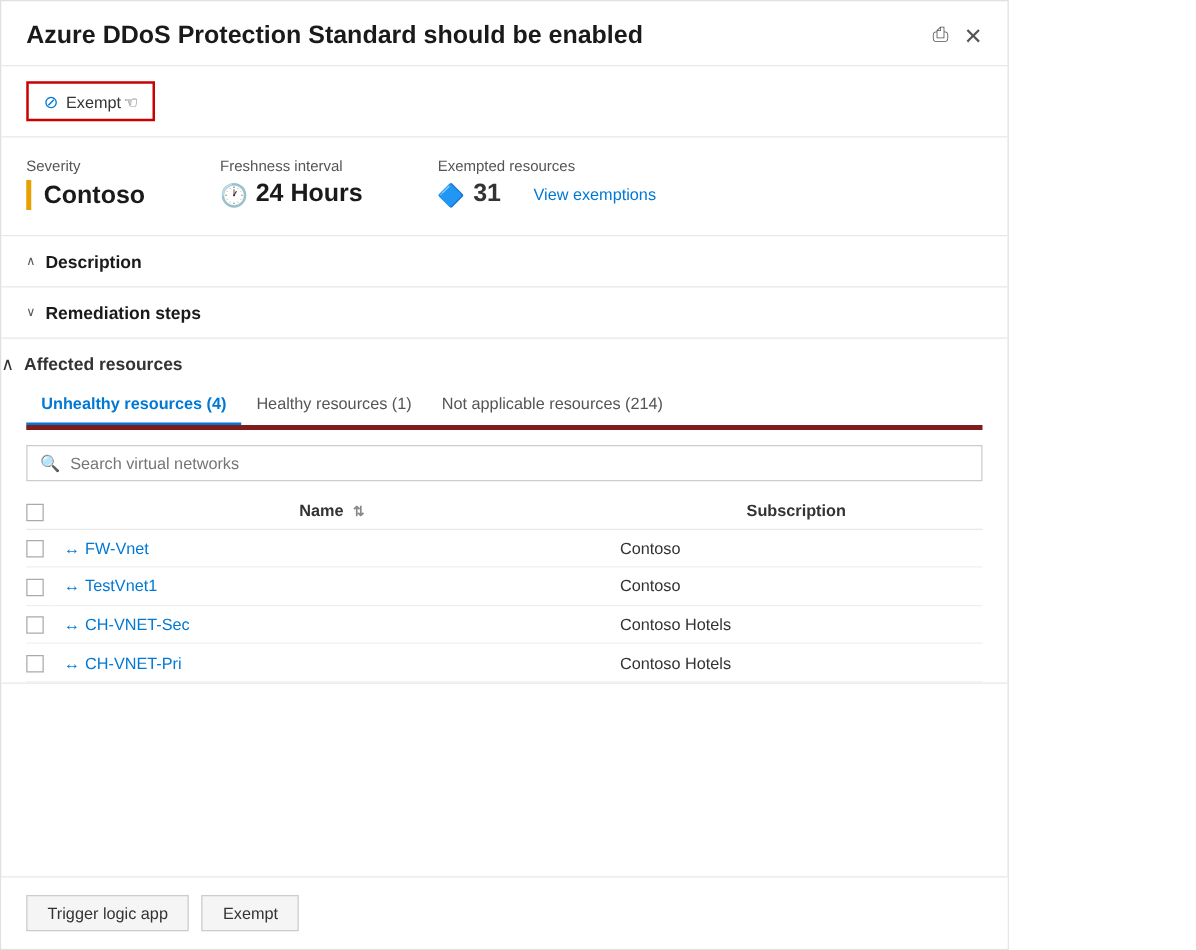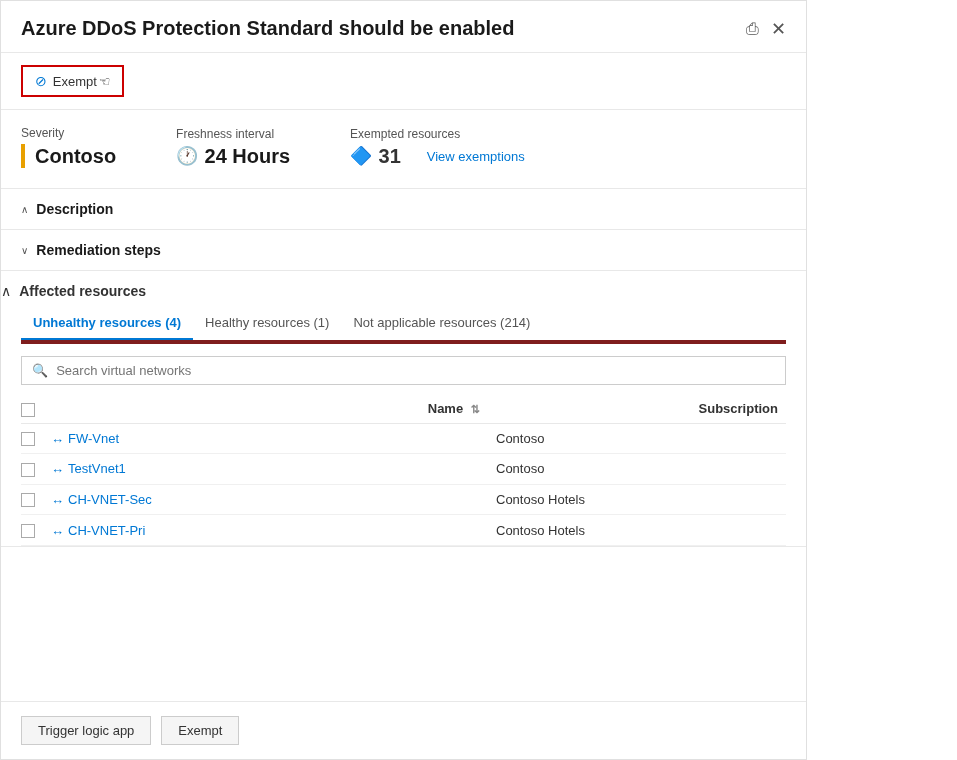--- a/index.html
+++ b/index.html
@@ -12,21 +12,21 @@
     .close-icon { cursor: pointer; color: #555; font-size: 18px; font-weight: 300; }
     .dialog-body { flex: 1; padding: 0; overflow: auto; }
     
     
     .exempt-area { padding: 12px 20px; border-bottom: 1px solid #e8e8e8; }
     .exempt-btn { display: inline-flex; align-items: center; gap: 6px; border: 2px solid #c00; padding: 6px 12px; background: #fff; cursor: pointer; font-size: 13px; color: #333; position: relative; }
     .exempt-btn .check-icon { color: #0078d4; font-size: 14px; }
     .cursor-hand { display: inline-block; margin-left: -4px; }
     
     
-    .metrics-row { display: flex; align-items: center; gap: 60px; padding: 16px 20px 20px 20px; border-bottom: 1px solid #e8e8e8; }
+    .metrics-row { display: flex; align-items: flex-start; gap: 60px; padding: 16px 20px 20px 20px; border-bottom: 1px solid #e8e8e8; }
     .metric-item { display: flex; flex-direction: column; }
     .metric-label { font-size: 12px; color: #555; margin-bottom: 4px; }
     .metric-value { font-size: 20px; font-weight: 600; color: #1a1a1a; display: flex; align-items: center; gap: 6px; }
     .severity-bar { width: 4px; height: 24px; background: #e8a000; display: inline-block; margin-right: 4px; }
     .clock-icon { color: #0078d4; font-size: 18px; }
     .exempted-icon { font-size: 18px; }
     .exempted-value { display: flex; align-items: center; gap: 6px; }
     .view-exemptions { color: #0078d4; cursor: pointer; font-size: 13px; font-weight: 400; text-decoration: none; margin-left: 20px; }
     .exempted-num { font-size: 20px; font-weight: 600; }
     
@@ -48,21 +48,21 @@
     .tab { padding: 8px 12px; font-size: 13px; cursor: pointer; color: #555; border-bottom: 2px solid transparent; }
     .tab.active { color: #0078d4; border-bottom: 2px solid #0078d4; font-weight: 600; }
     
     
     .search-box { display: flex; align-items: center; border: 1px solid #ccc; padding: 6px 10px; margin-bottom: 10px; background: #fff; }
     .search-icon { color: #888; margin-right: 8px; font-size: 13px; }
     .search-input { border: none; outline: none; font-size: 13px; color: #555; width: 100%; background: transparent; }
     
     
     .resources-table { width: 100%; border-collapse: collapse; }
-    .resources-table th { text-align: right; font-size: 13px; font-weight: 600; color: #333; padding: 6px 8px; border-bottom: 1px solid #e8e8e8; }
+    .resources-table th { text-align: center; font-size: 13px; font-weight: 600; color: #333; padding: 6px 8px; border-bottom: 1px solid #e8e8e8; }
     .resources-table td { padding: 7px 8px; font-size: 13px; color: #333; border-bottom: 1px solid #f0f0f0; }
     .resources-table .name-col { width: 60%; }
     .resources-table .sub-col { width: 40%; }
     .sort-icon { color: #888; font-size: 11px; margin-left: 4px; vertical-align: middle; }
     .resource-link { color: #0078d4; cursor: pointer; text-decoration: none; display: inline-flex; align-items: center; gap: 4px; }
     .vnet-icon { font-size: 13px; }
     .checkbox { width: 14px; height: 14px; border: 1px solid #aaa; display: inline-block; vertical-align: middle; cursor: pointer; }
     
     
     .dialog-footer { padding: 14px 20px; border-top: 1px solid #e8e8e8; display: flex; gap: 10px; background: #fff; margin-top: auto; }

